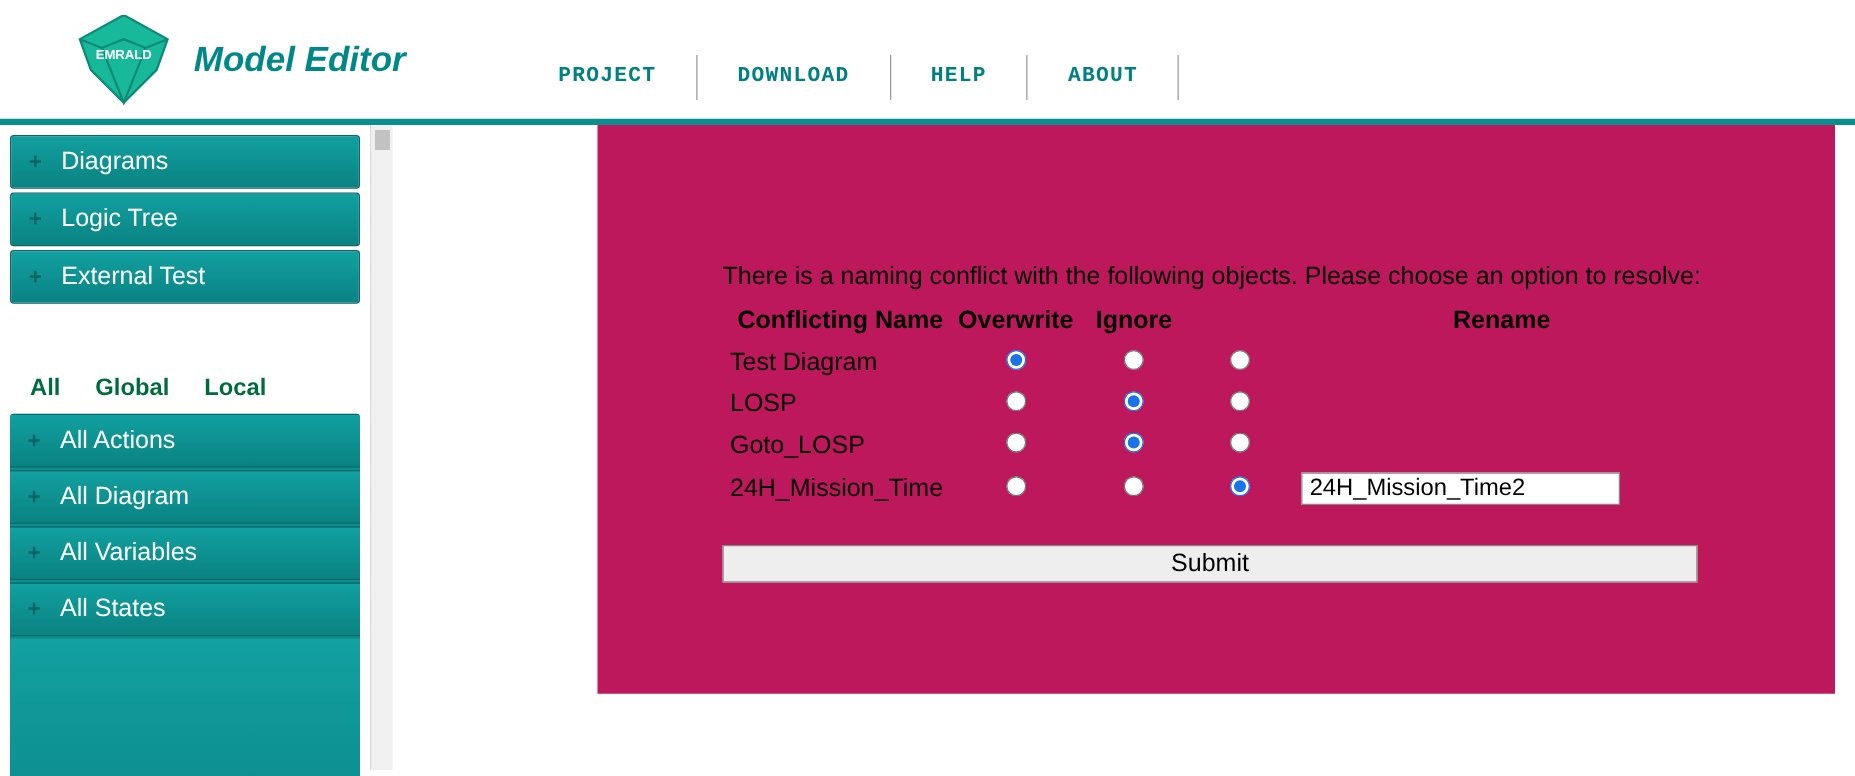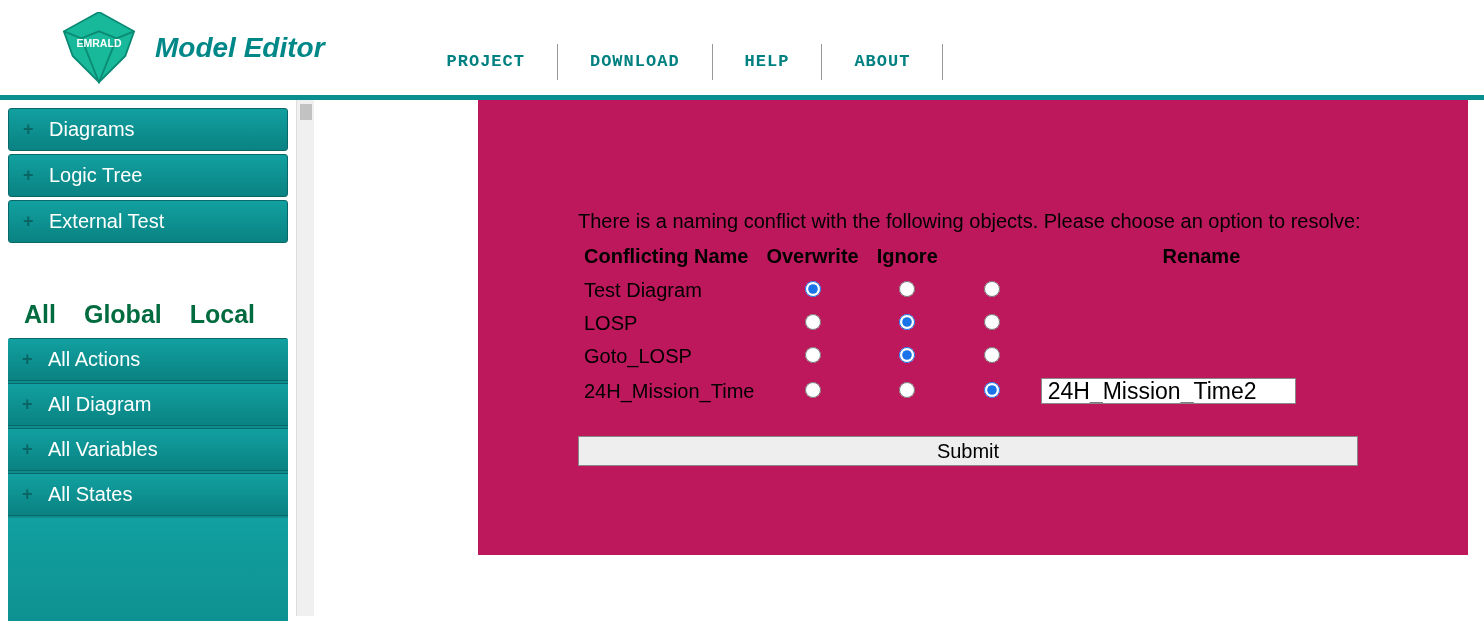--- a/index.html
+++ b/index.html
@@ -104,21 +104,21 @@
 
     .sidebar-gap { height: 48px; }
 
     .tabs {
       display: flex;
       margin-left: 10px;
       margin-bottom: 3px;
     }
     .tab {
       padding: 6px 14px 6px 14px;
-      font-size: 25px;
+      font-size: 19px;
       font-weight: bold;
       color: #006b3f;
       cursor: pointer;
     }
     .tab.active {
       background: #fff;
       border-top-left-radius: 10px;
       border-top-right-radius: 10px;
     }
     .tab.inactive { color: #006b3f; }
@@ -157,42 +157,42 @@
       font-size: 20px;
       line-height: 1.35;
       margin-bottom: 8px;
     }
     table.conflict {
       border-collapse: collapse;
       font-size: 20px;
       width: 100%;
     }
     table.conflict th {
-      text-align: left;
+      text-align: right;
       font-weight: bold;
       padding: 2px 6px 6px 6px;
     }
     table.conflict th.center, table.conflict td.center { text-align: center; }
     table.conflict td {
       padding: 5px 6px;
       vertical-align: middle;
     }
     .col-name   { width: 180px; }
     .col-radio  { width: 85px; }
     .col-rename { width: auto; }
 
     input[type="radio"] {
       width: 16px; height: 16px;
       accent-color: #1a73e8;
       cursor: pointer;
     }
     .rename-input {
       width: 255px;
       height: 26px;
-      font-size: 23px;
+      font-size: 19px;
       padding: 1px 6px;
       border: 1px solid #888;
       background: #fff;
     }
     .submit-btn {
       width: 780px;
       height: 30px;
       margin-top: 27px;
       font-size: 20px;
       background: #eeeeee;

